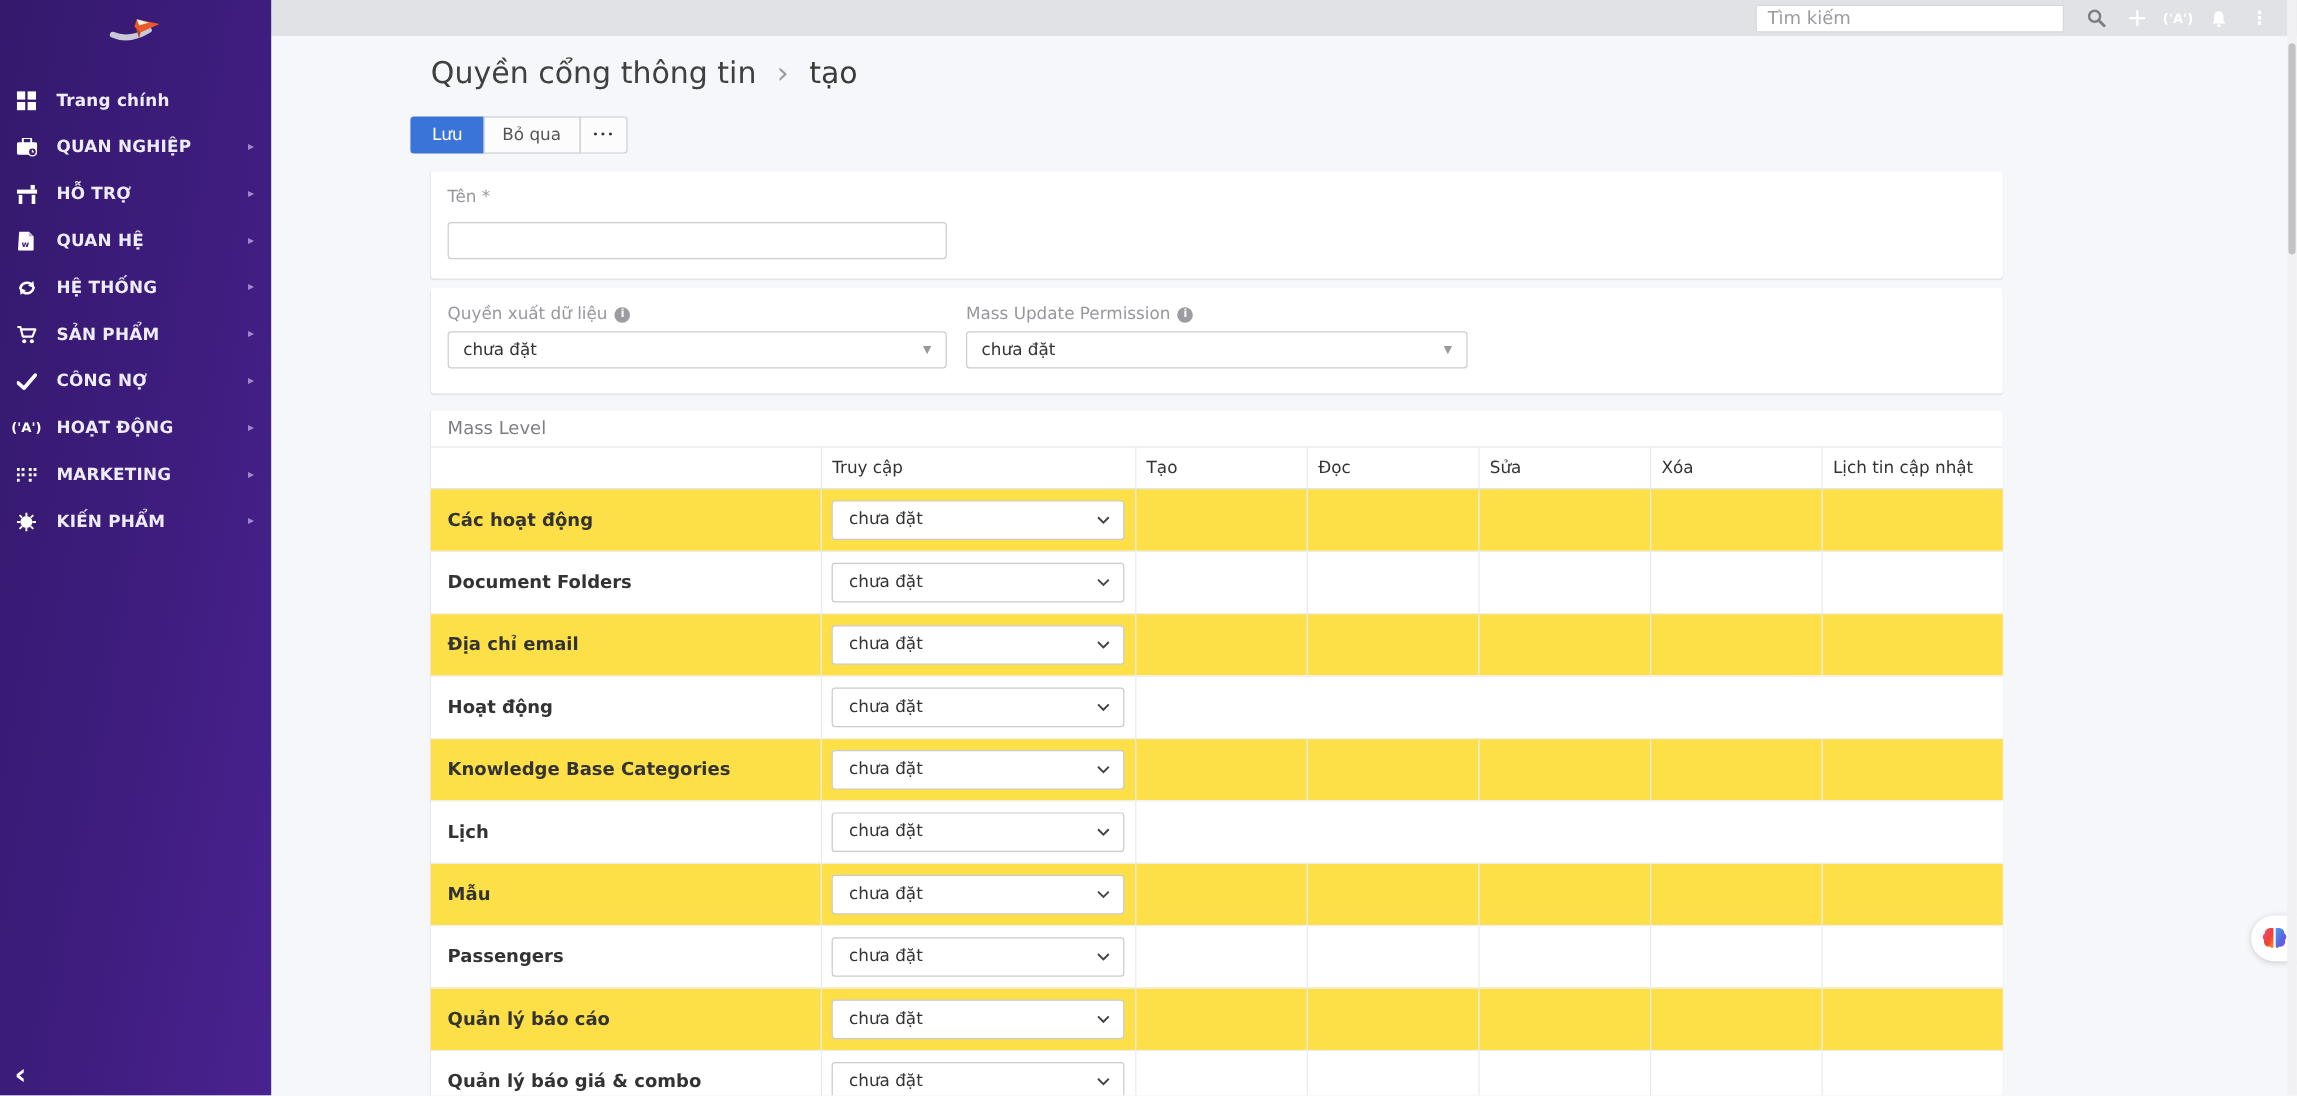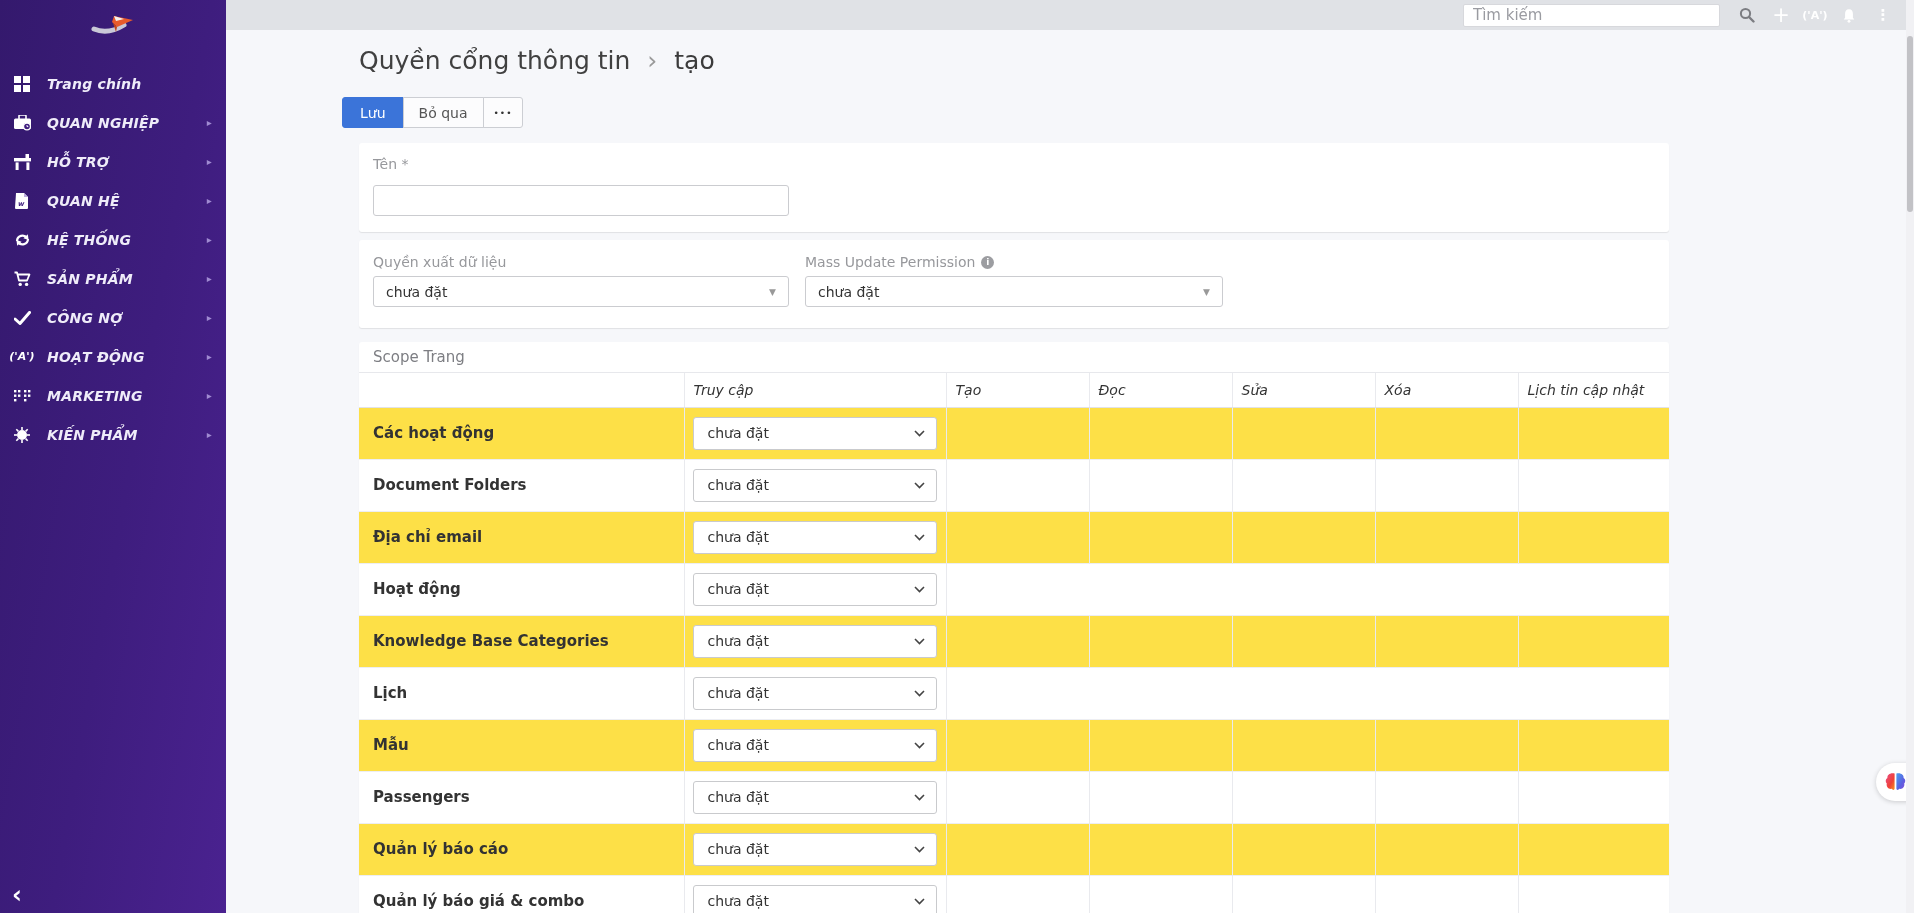--- a/index.html
+++ b/index.html
@@ -9,21 +9,21 @@
     background:#f6f7fa; position:relative; color:#333;
   }
 
   
   .sidebar {
     position:absolute; left:0; top:0; width:226px; height:913px;
     background:linear-gradient(100deg,#34196d 0%,#3e1d7e 55%,#4a2290 100%);
     z-index:5;
   }
   .logo-wrap { height:50px; display:flex; align-items:center; justify-content:center; }
-  .side-menu { list-style:none; margin-top:14px;font-style:italic; }
+  .side-menu { list-style:none; margin-top:14px; }
   .side-item {
     display:flex; align-items:center; height:39px; padding:0 14px 0 10px;
     color:#efecf9; font-size:14px; font-weight:600; letter-spacing:.2px; cursor:pointer;
   }
   .side-ico { width:24px; margin-right:13px; display:flex; align-items:center; justify-content:center; }
   .side-ico svg { display:block; }
   .side-ico .aglyph { font-size:11px; font-weight:700; color:#fff; letter-spacing:0; }
   .side-chev { margin-left:auto; color:#a08bd2; font-size:10px; line-height:1; }
   .collapse-btn {
     position:absolute; left:12px; bottom:6px; color:#fff; font-size:24px;
@@ -91,21 +91,21 @@
   .sel .caret { margin-left:auto; color:#999; font-size:9px; }
 
   
   .panel-head {
     height:31px; border-bottom:1px solid #e7e8ec; display:flex; align-items:center;
     padding:0 14px; color:#7d7e83; font-size:15px;
   }
   table.scope { width:100%; border-collapse:collapse; table-layout:fixed; }
   table.scope th {
     height:34px; font-weight:400; text-align:left; padding:0 9px;
-    color:#333; font-size:14px; border-bottom:1px solid #e1e2e7;font-style:italic;
+    color:#333; font-size:14px; border-bottom:1px solid #e1e2e7;
   }
   table.scope th + th, table.scope td + td { border-left:1px solid #e9eaee; }
   table.scope td { height:52px; border-top:1px solid #edeef2; }
   table.scope tbody tr:first-child td { border-top:none; }
   tr.shaded td { background:#fde047; }
   td.c-label { font-weight:700; color:#333; font-size:15px; padding:0 8px 0 14px; }
   td.c-access { padding-left:8px; }
   .tselect {
     width:244px; height:33px; border:1px solid #c9cacd; border-radius:3px;
     background:#fff; display:flex; align-items:center; padding:0 11px 0 14px;
@@ -298,41 +298,41 @@
   </div>
 
   <section class="panel panel-1">
     <div class="f-label" style="left:14px; top:13px;justify-content:flex-end;">
       <span>Tên *</span>
     </div>
     <input class="text-input" style="left: 14px; top: 42px; width: 416px;" type="text" value="">
   </section>
 
   <section class="panel panel-2">
-    <div class="f-label" style="left:14px; top:14px;flex-direction:column;">
+    <div class="f-label" style="left:14px; top:14px;">
       <span>Quyền xuất dữ liệu</span>
       <i class="info-ico">i</i>
     </div>
     <div class="sel" style="left:14px; top:36px; width:416px;">
       <span>chưa đặt</span>
       <span class="caret">▼</span>
     </div>
 
     <div class="f-label" style="left:446px; top:14px;">
       <span>Mass Update Permission</span>
       <i class="info-ico">i</i>
     </div>
     <div class="sel" style="left:446px; top:36px; width:418px;">
       <span>chưa đặt</span>
       <span class="caret">▼</span>
     </div>
   </section>
 
   <section class="panel panel-3">
-    <div class="panel-head">Scope Trang</div>
+    <div class="panel-head">Mass Level</div>
     <table class="scope">
       <colgroup>
         <col style="width:325px">
           <col style="width:262px">
           <col style="width:143px">
         <col style="width:143px">
           <col style="width:143px">
           <col style="width:143px">
           <col style="width:151px">
       </colgroup>

